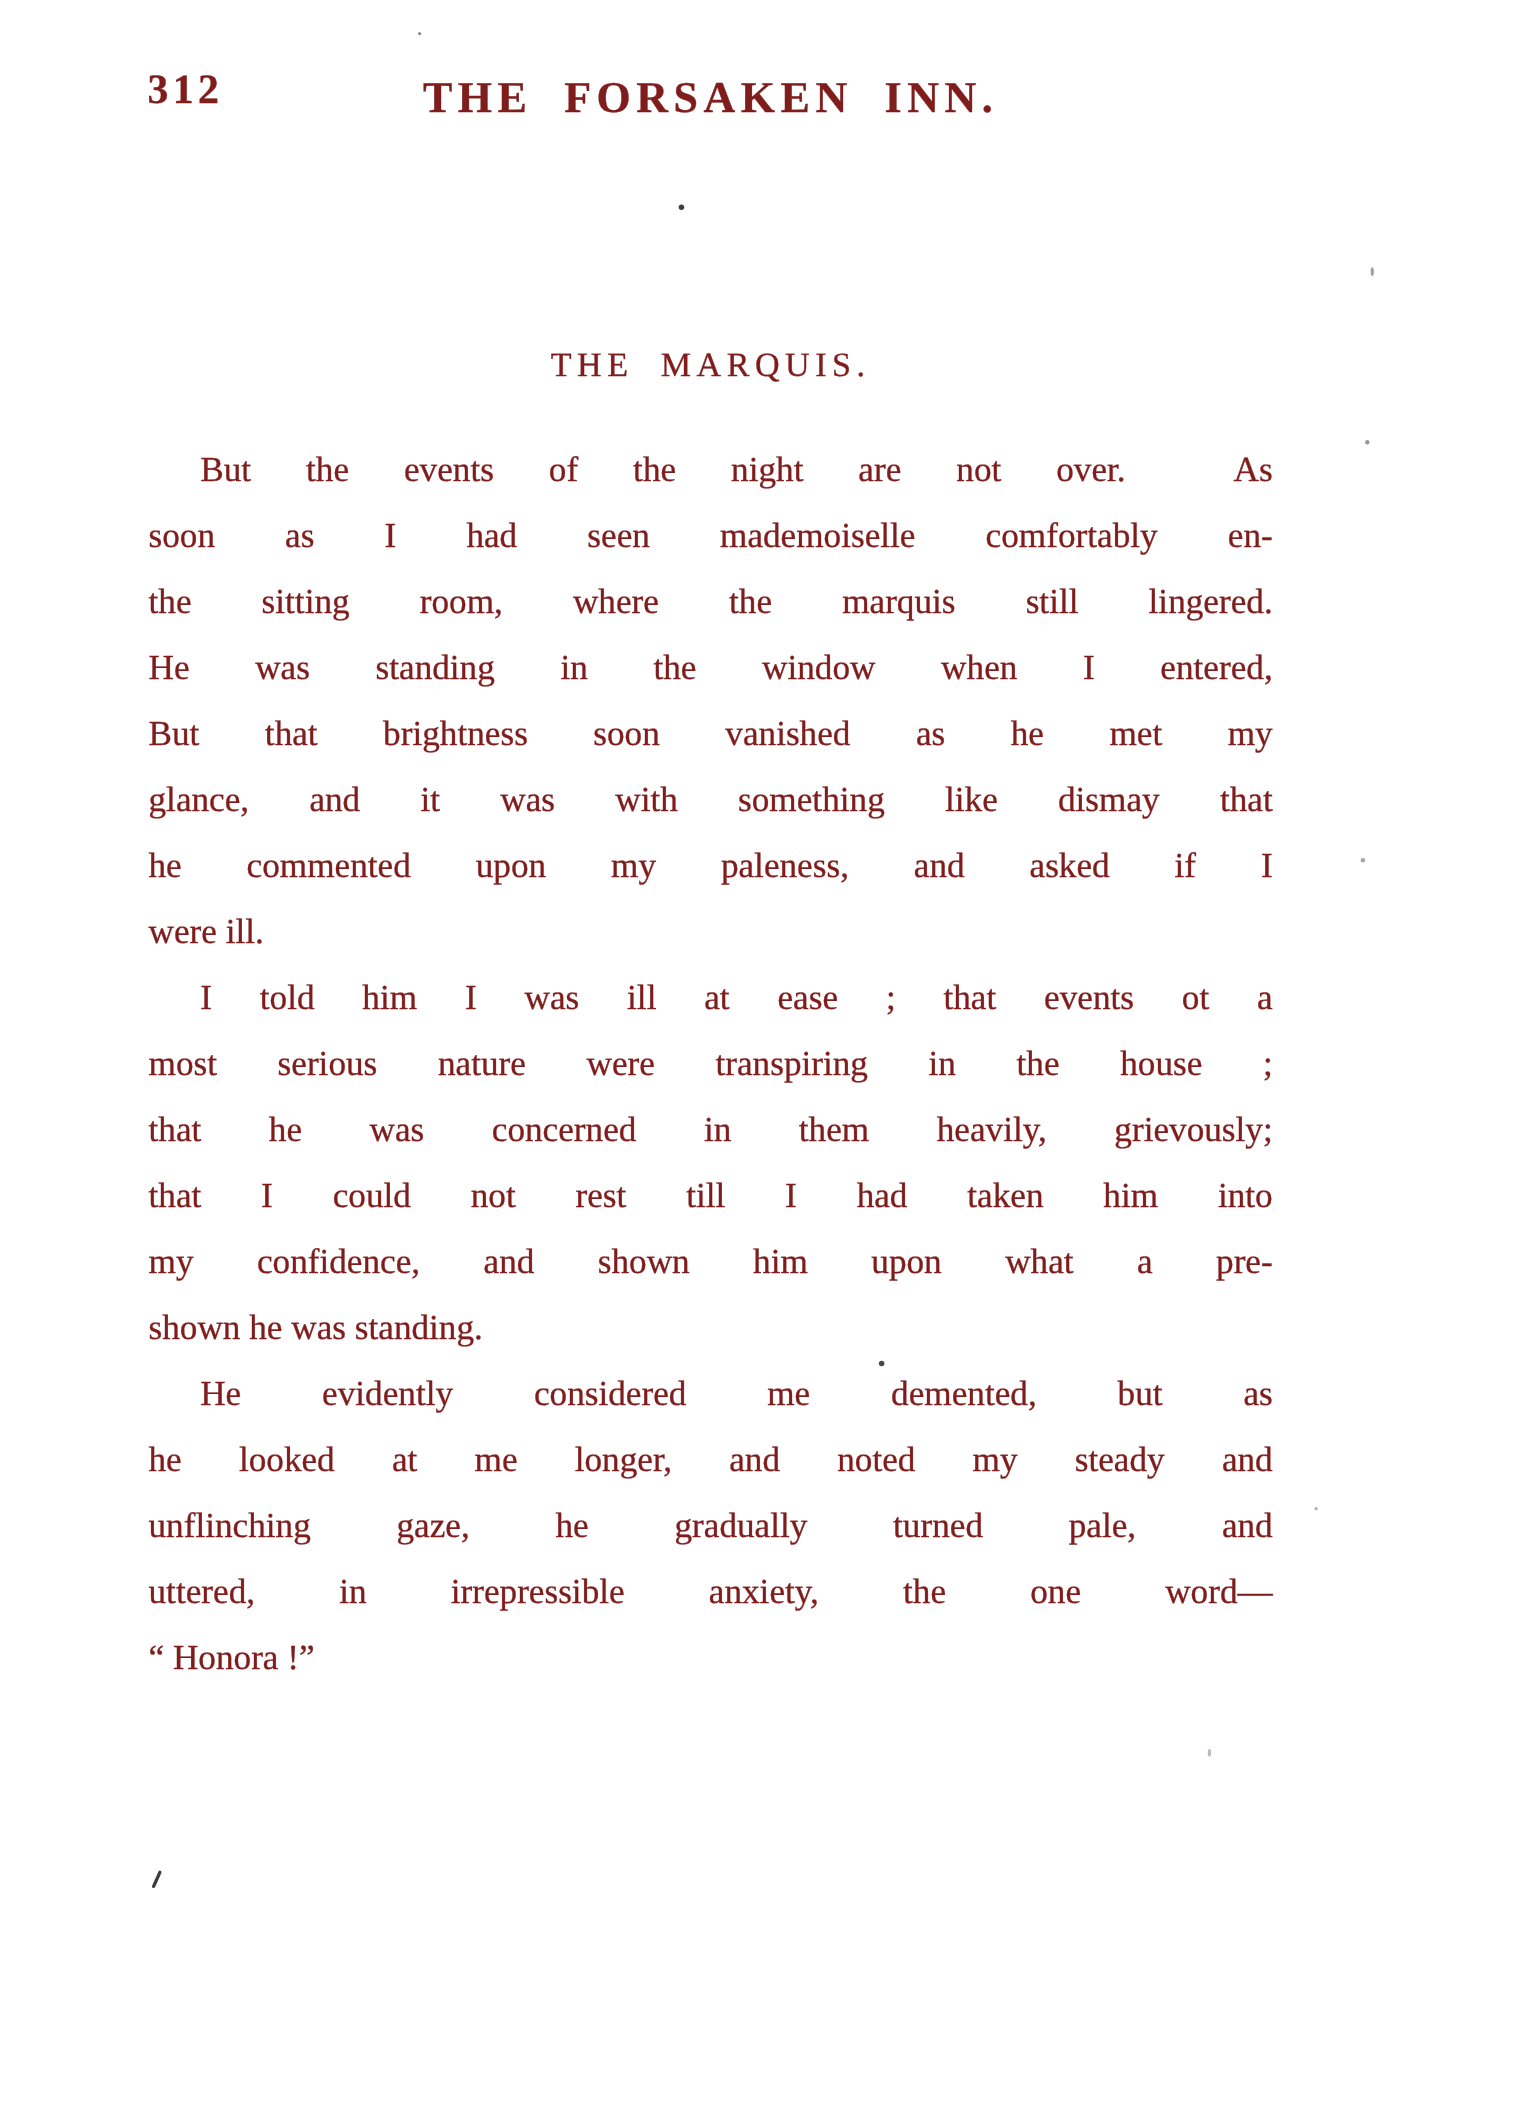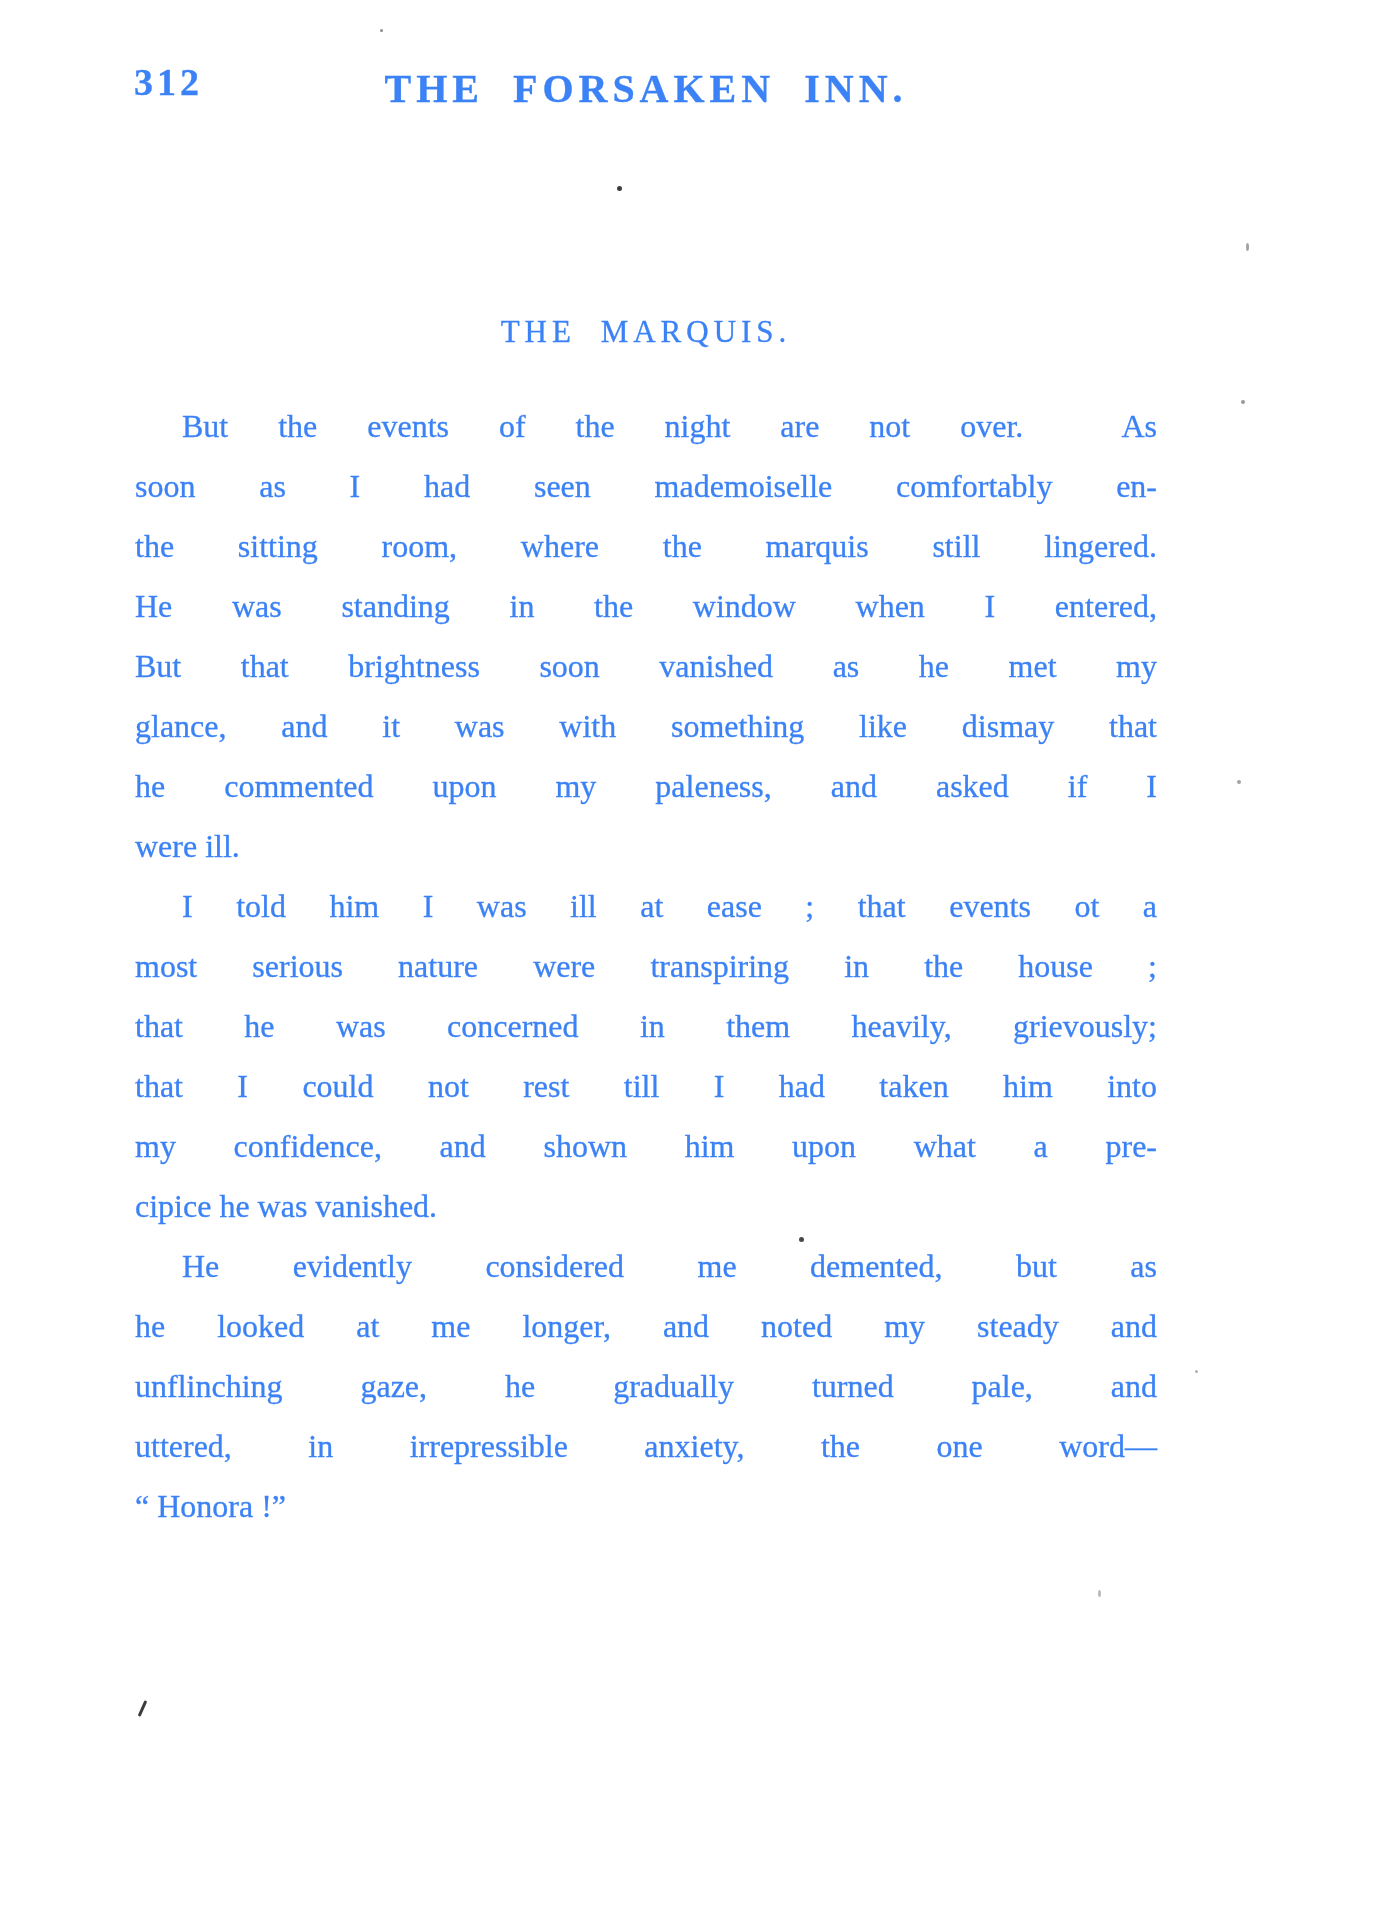--- a/index.html
+++ b/index.html
@@ -5,21 +5,21 @@
   html, body {
     margin: 0;
     padding: 0;
     background: #ffffff;
   }
   .page {
     position: relative;
     width: 1391px;
     height: 1924px;
     background: #ffffff;
-    color: #3b82f6;
+    color: #7f1d1d;
     font-family: "Liberation Serif", "DejaVu Serif", serif;
     overflow: hidden;
     -webkit-text-stroke: 0.3px currentColor;
   }
   .pgnum {
     position: absolute;
     left: 134px;
     top: 60px;
     font-size: 38px;
     font-weight: bold;
@@ -119,21 +119,21 @@
     <div class="line">He was standing in the window when I entered,</div>
     <div class="line">But that brightness soon vanished as he met my</div>
     <div class="line">glance, and it was with something like dismay that</div>
     <div class="line">he commented upon my paleness, and asked if I</div>
     <div class="line end">were ill.</div>
     <div class="line indent">I told him I was ill at ease ; that events ot a</div>
     <div class="line">most serious nature were transpiring in the house ;</div>
     <div class="line">that he was concerned in them heavily, grievously;</div>
     <div class="line">that I could not rest till I had taken him into</div>
     <div class="line">my confidence, and shown him upon what a pre-</div>
-    <div class="line end">cipice he was vanished.</div>
+    <div class="line end">shown he was standing.</div>
     <div class="line indent">He evidently considered me demented, but as</div>
     <div class="line">he looked at me longer, and noted my steady and</div>
     <div class="line">unflinching gaze, he gradually turned pale, and</div>
     <div class="line">uttered, in irrepressible anxiety, the one word—</div>
     <div class="line end">“ Honora !”</div>
   </div>
 
 </div>
 
 </body></html>

